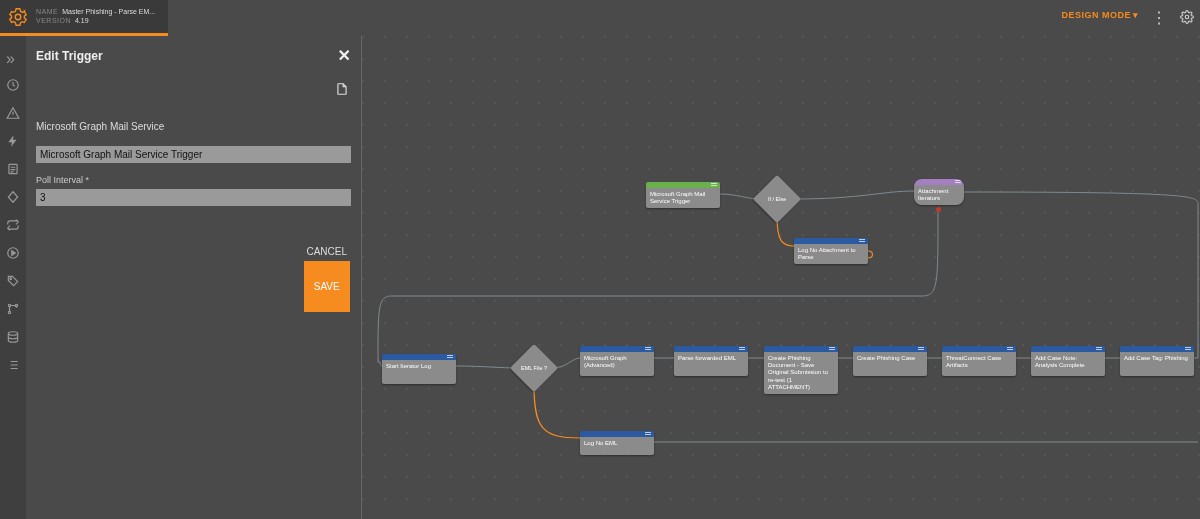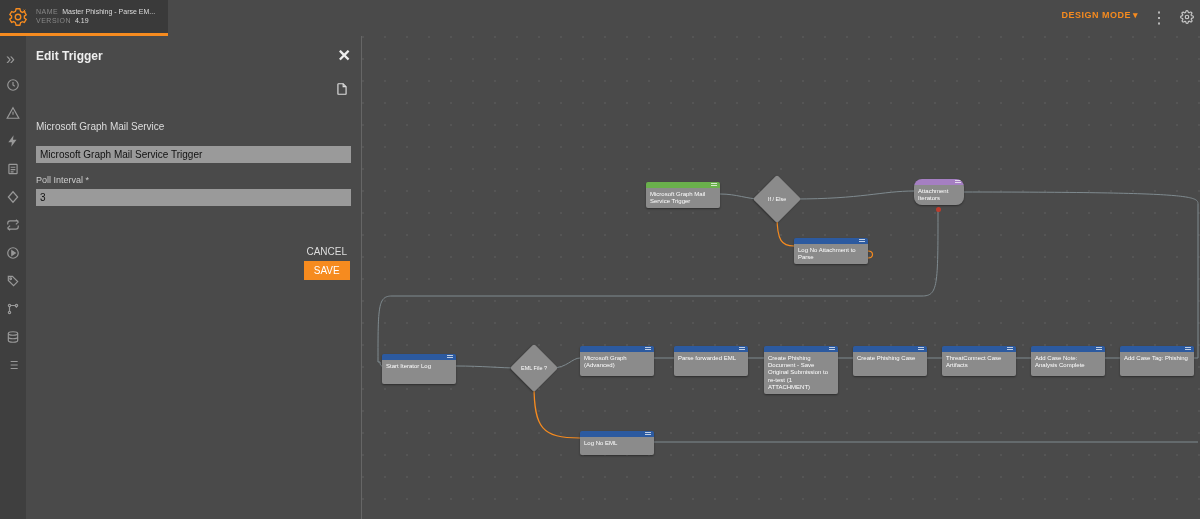--- a/index.html
+++ b/index.html
@@ -52,21 +52,21 @@
   .panel .sub { font-size:10px; color:#ddd; padding:0 4px 6px;margin-top:48px;}
   .panel .docIcon { position:absolute; right:12px; top:46px; color:#ddd; cursor:pointer;}
   .panel .fld { padding:6px 4px 0;}
   .panel .fld label { font-size:9px; color:#ccc; display:block; margin-bottom:2px;}
   .panel .fld input {
     width:100%; background:#9a9a9a; border:none; padding:3px 4px; font-size:10px; color:#111;
     outline:none;
   }
   .actions { position:absolute; right:6px; top:206px; display:flex; align-items:center; flex-direction:column;}
   .btnCancel { font-size:10px; color:#ddd; padding:4px 8px; cursor:pointer;}
-  .btnSave { font-size:10px; color:#fff; background:#f68b1f; padding:4px 10px; cursor:pointer;}
+  .btnSave { font-size:10px; color:#fff; background:#f68b1f; padding:20px 10px; cursor:pointer;}
 
   
   .canvas {
     position:absolute; left:362px; top:36px; right:0; bottom:0;
     background:
       radial-gradient(circle at 1px 1px, #555 1px, transparent 1px) 0 0/22px 22px,
       #4a4a4a;
   }
 
   

